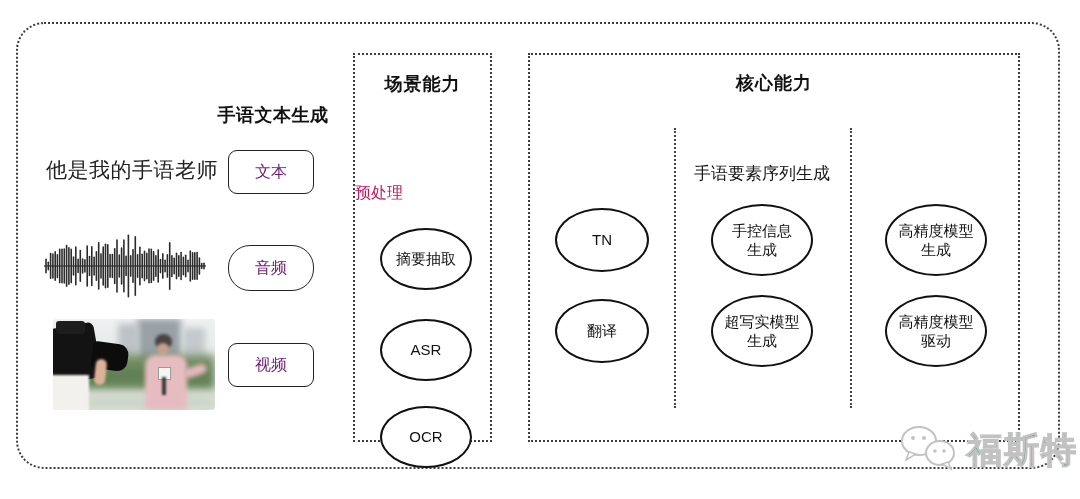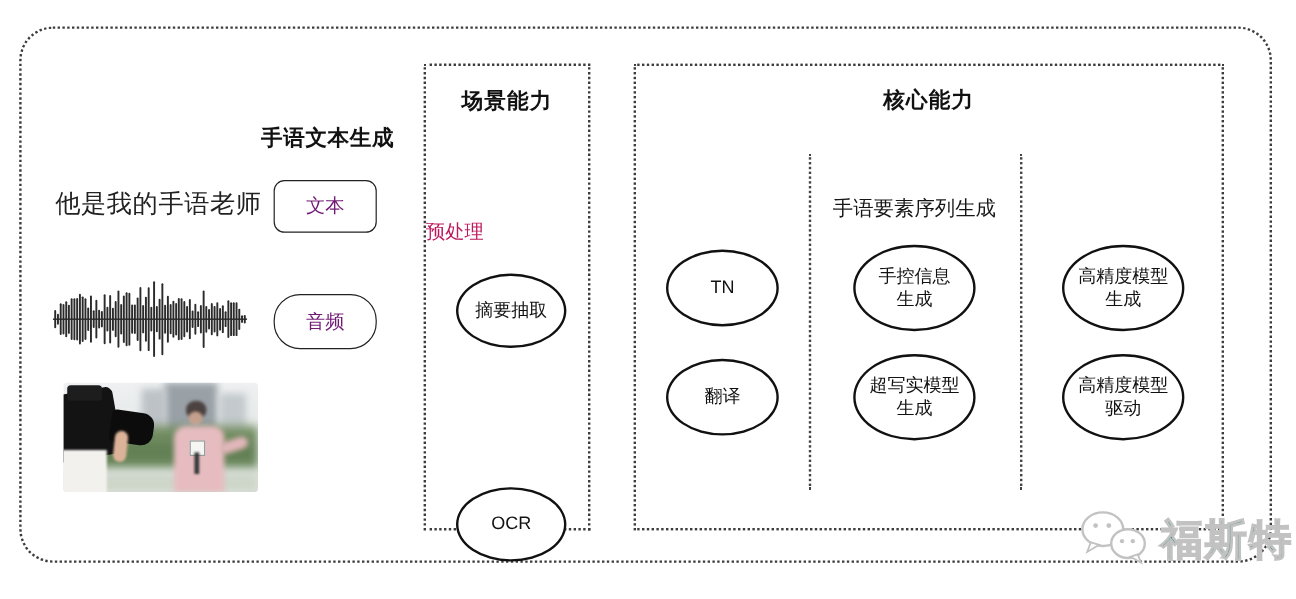--- a/index.html
+++ b/index.html
@@ -188,26 +188,32 @@
     <div class="vt-shirt"></div>
     <div class="vt-hand"></div>
   </div>
 
   <div class="io-box io-text">
     <span>文本</span>
   </div>
   <div class="io-box io-audio">
     <span>音频</span>
   </div>
+  <div class="io-box io-video">
+    <span>视频</span>
+  </div>
 
   <div class="dash-box scene-box">
     <div class="box-title">场景能力</div>
     <div class="prep-label">预处理</div>
     <div class="ellipse scene-ell se-0">
       <div>摘要抽取</div>
+    </div>
+    <div class="ellipse scene-ell se-1">
+      <div>ASR</div>
     </div>
     <div class="ellipse scene-ell se-2">
       <div>OCR</div>
     </div>
   </div>
 
   <div class="dash-box core-box">
     <div class="box-title">核心能力</div>
     <div class="core-sep sep-1"></div>
     <div class="core-sep sep-2"></div>

